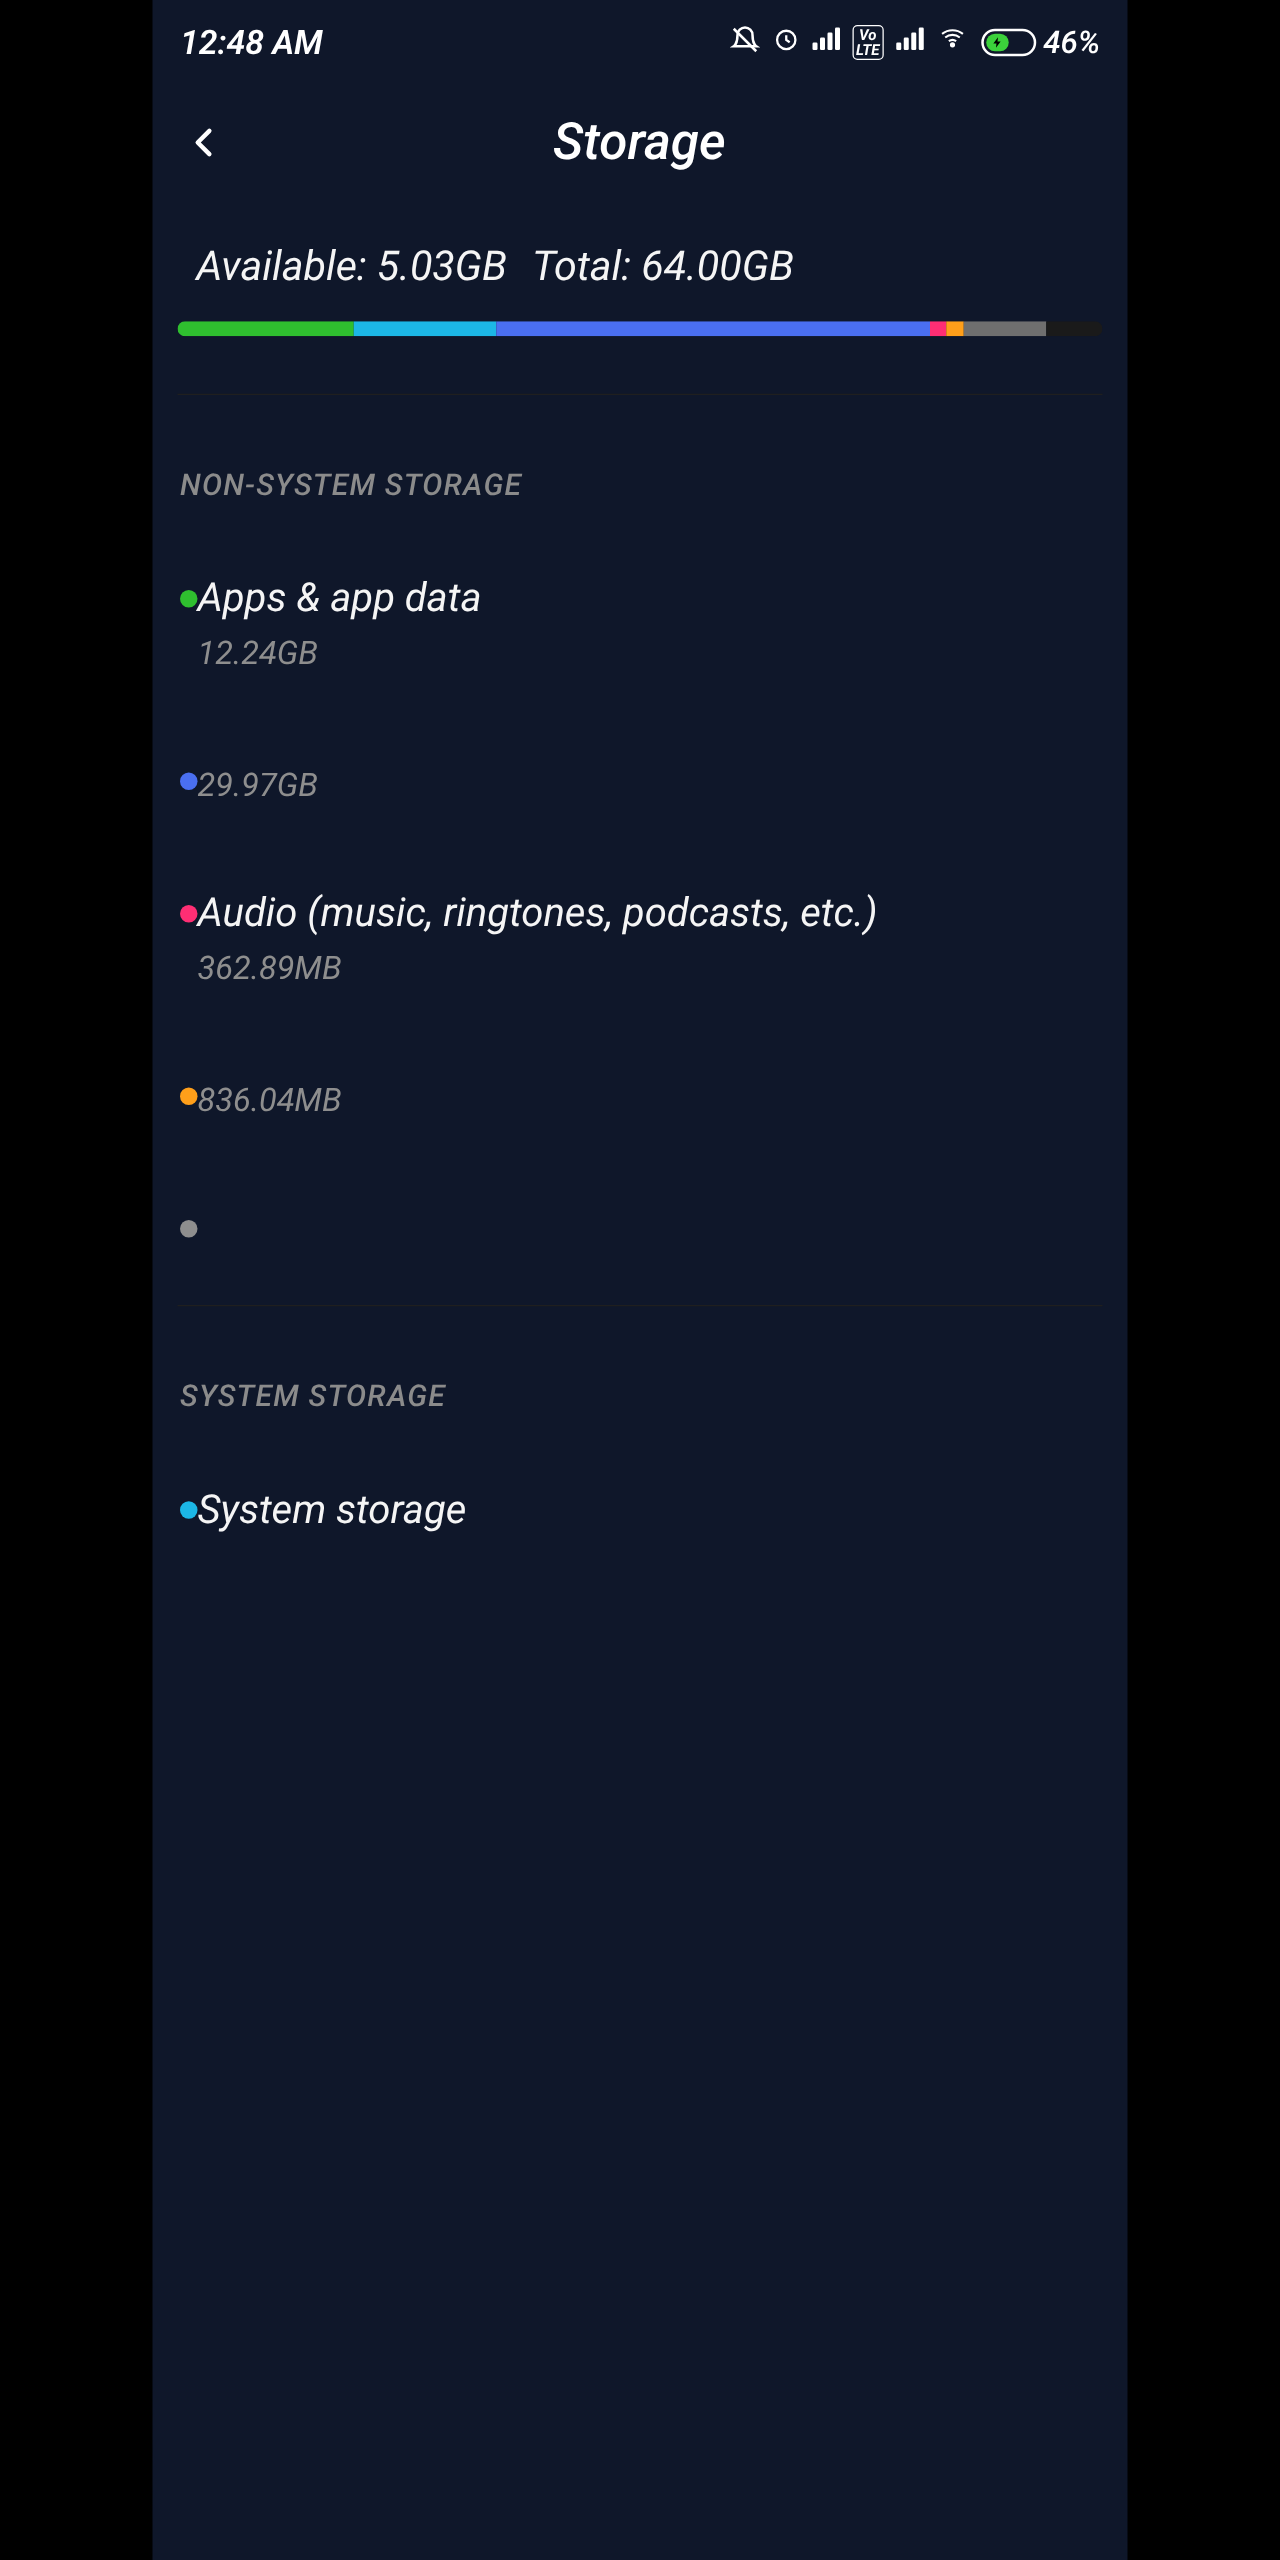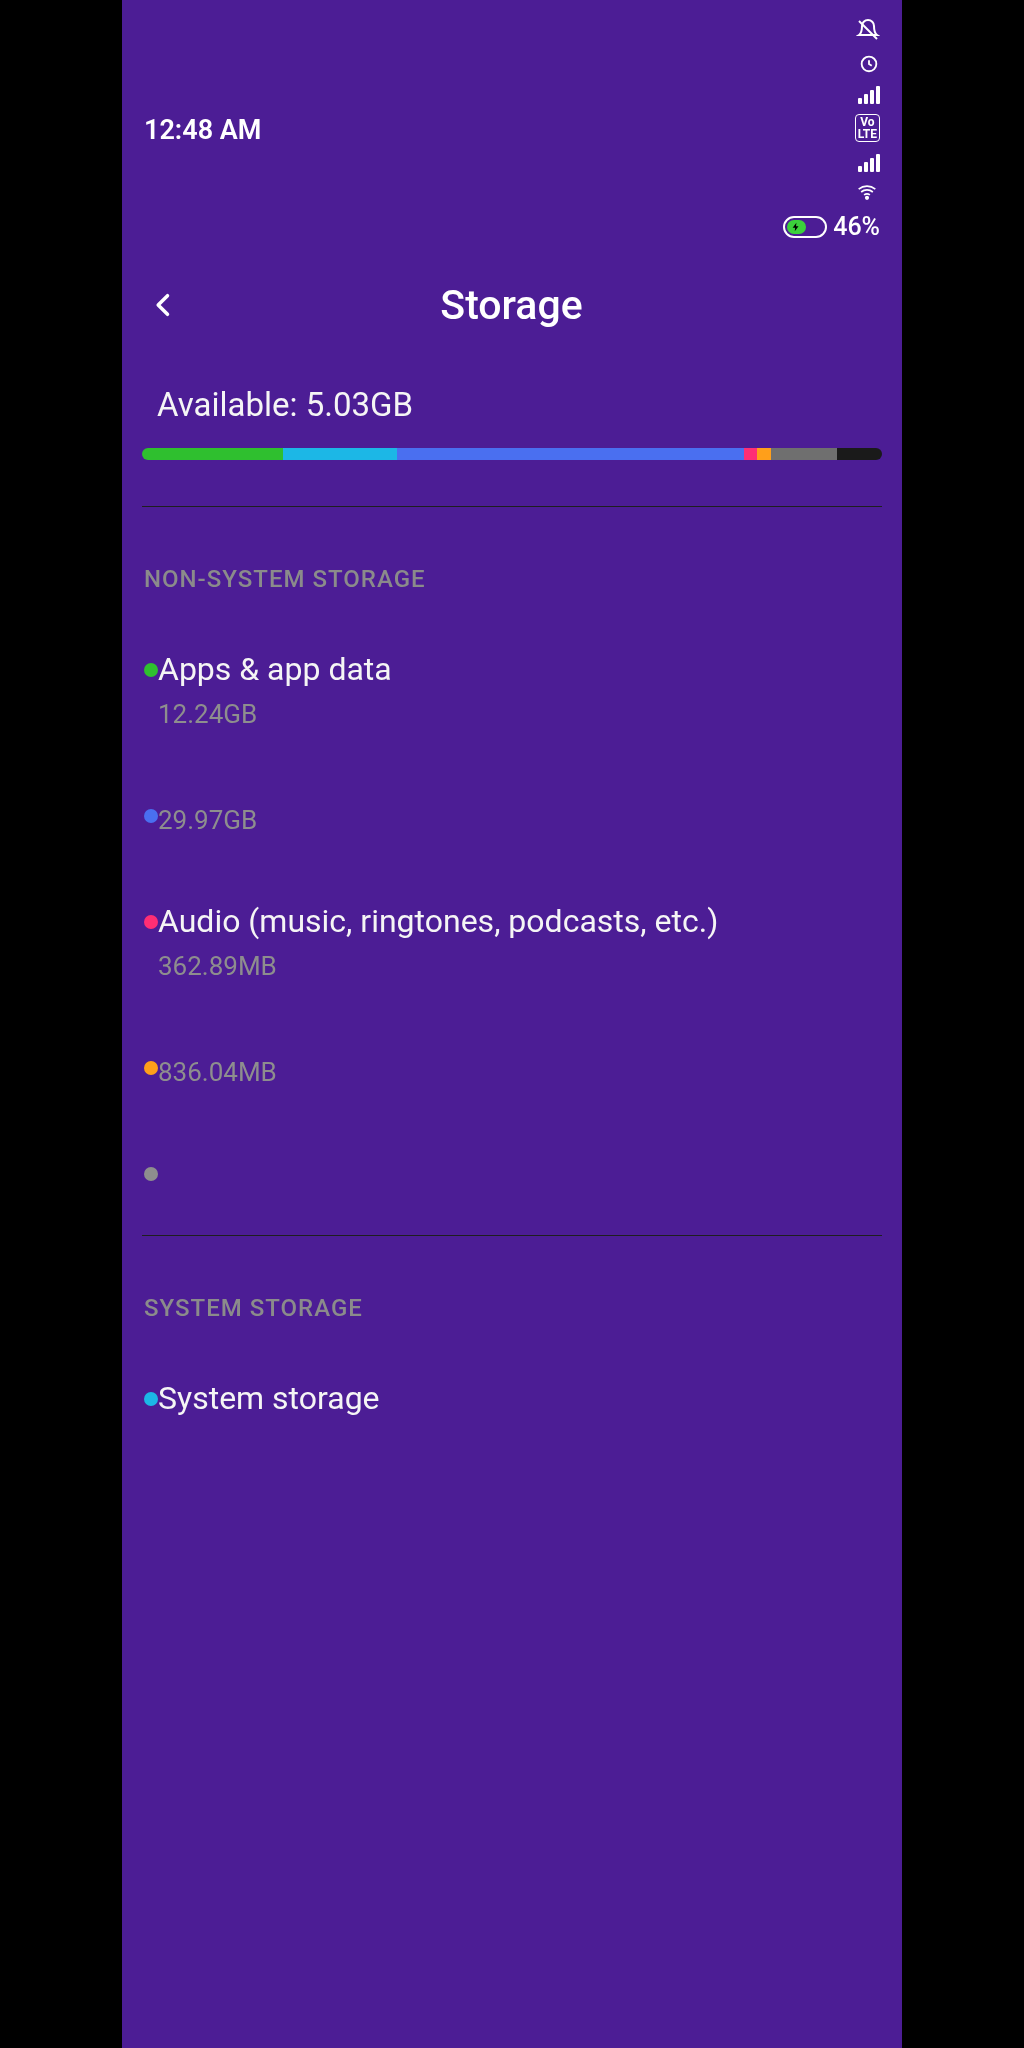--- a/index.html
+++ b/index.html
@@ -1,25 +1,25 @@
 <!DOCTYPE html>
 <html><head>
 <meta charset="utf-8">
 <style>
   * { margin: 0; padding: 0; box-sizing: border-box; }
   body {
     width: 1024px; background:#000; color:#fff;
     font-family: -apple-system, BlinkMacSystemFont, "Segoe UI", Roboto, Helvetica, Arial, sans-serif;
   }
-  .screen { width:780px; margin:0 auto; min-height:2048px; background:#4c1d95; }
+  .screen { width:780px; margin:0 auto; min-height:2048px; background:#0f172a;font-style:italic; }
 
   
   .status-bar { display:flex; align-items:center; justify-content:space-between;
     padding:18px 22px 8px 22px; font-size:27px; font-weight:600; }
-  .status-right { display:flex; align-items:flex-end; gap:10px;flex-direction:column; }
+  .status-right { display:flex; align-items:flex-start; gap:10px; }
   .status-right svg { display:block; }
   .sig-bars { display:flex; align-items:flex-end; gap:2px; height:20px; }
   .sig-bars span { width:4px; background:#fff; border-radius:1px; }
   .sig-bars span:nth-child(1){height:6px} .sig-bars span:nth-child(2){height:10px}
   .sig-bars span:nth-child(3){height:14px} .sig-bars span:nth-child(4){height:18px}
   .volte { font-size:12px; line-height:1; font-weight:700; border:1.5px solid #fff;
     border-radius:4px; padding:1px 2px; text-align:center; }
   .battery { display:flex; align-items:center; gap:6px; }
   .batt-shell { width:44px; height:22px; border:2px solid #fff; border-radius:12px;
     position:relative; display:flex; align-items:center; }
@@ -112,20 +112,21 @@
       <svg width="28" height="44" viewBox="0 0 24 24" fill="none" stroke="#fff" stroke-width="3" stroke-linecap="round" stroke-linejoin="round">
             <polyline points="15 4 7 12 15 20"></polyline>
           </svg>
     </div>
     <div class="page-title">Storage</div>
   </div>
 
   <div class="summary">
     <div class="summary-text">
       <span>Available: 5.03GB</span>
+      <span>Total: 64.00GB</span>
     </div>
     <div class="storage-bar" id="storage-bar">
           <div class="seg" style="width: 19.1%; background: rgb(47, 191, 47);"></div>
           <div class="seg" style="width: 15.4%; background: rgb(28, 183, 230);"></div>
           <div class="seg" style="width: 46.8%; background: rgb(74, 111, 240);"></div>
           <div class="seg" style="width: 1.8%; background: rgb(255, 46, 116);"></div>
           <div class="seg" style="width: 1.9%; background: rgb(255, 159, 26);"></div>
           <div class="seg" style="width: 8.9%; background: rgb(111, 111, 111);"></div>
           <div class="seg" style="width: 6.1%; background: rgb(26, 26, 26);"></div>
         </div>

